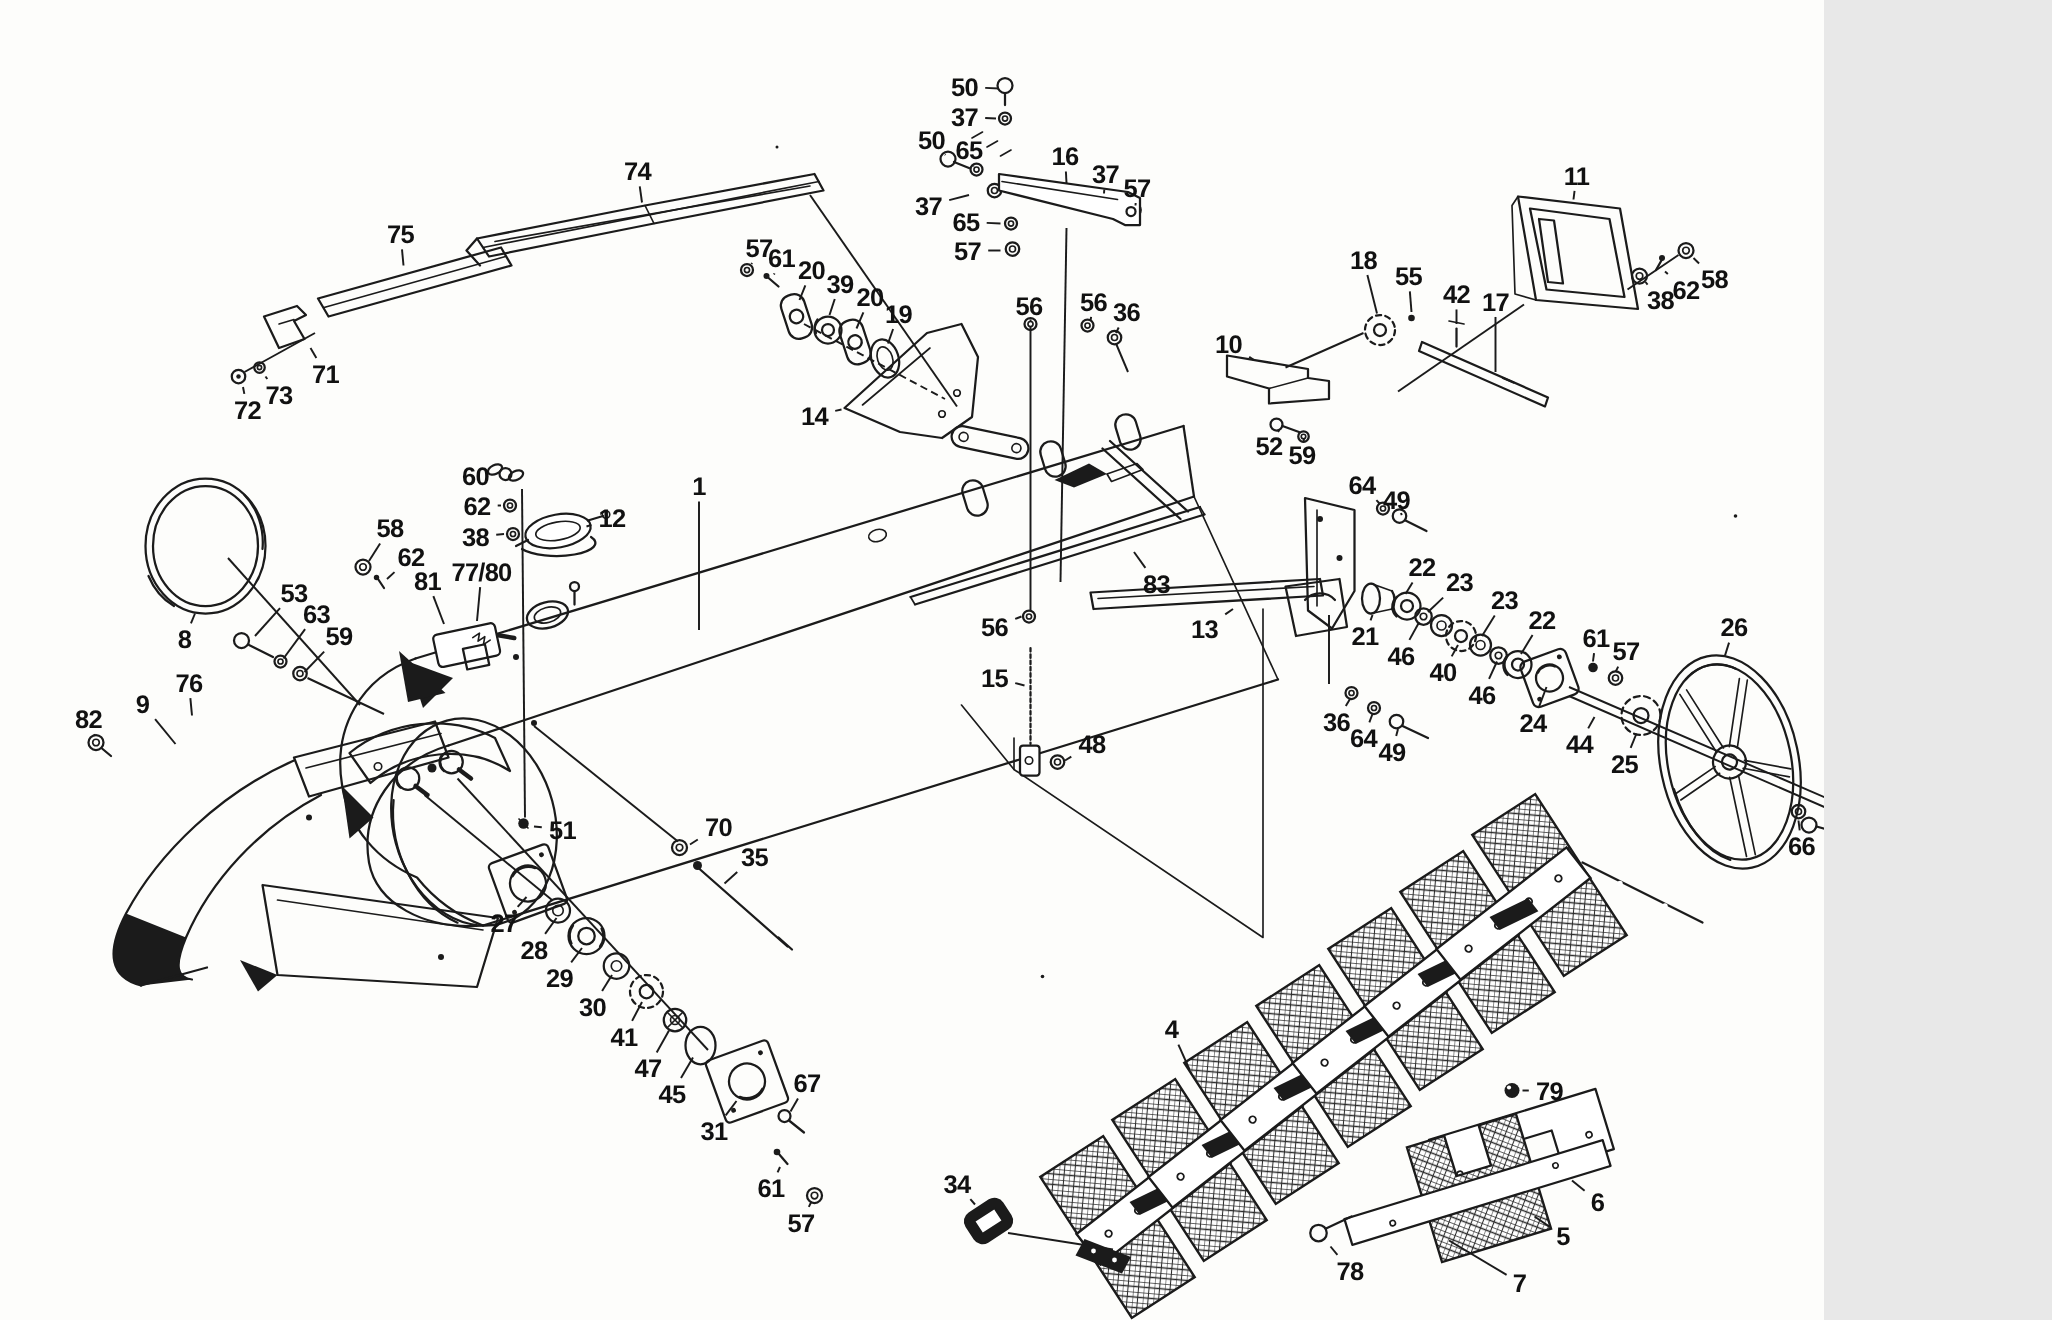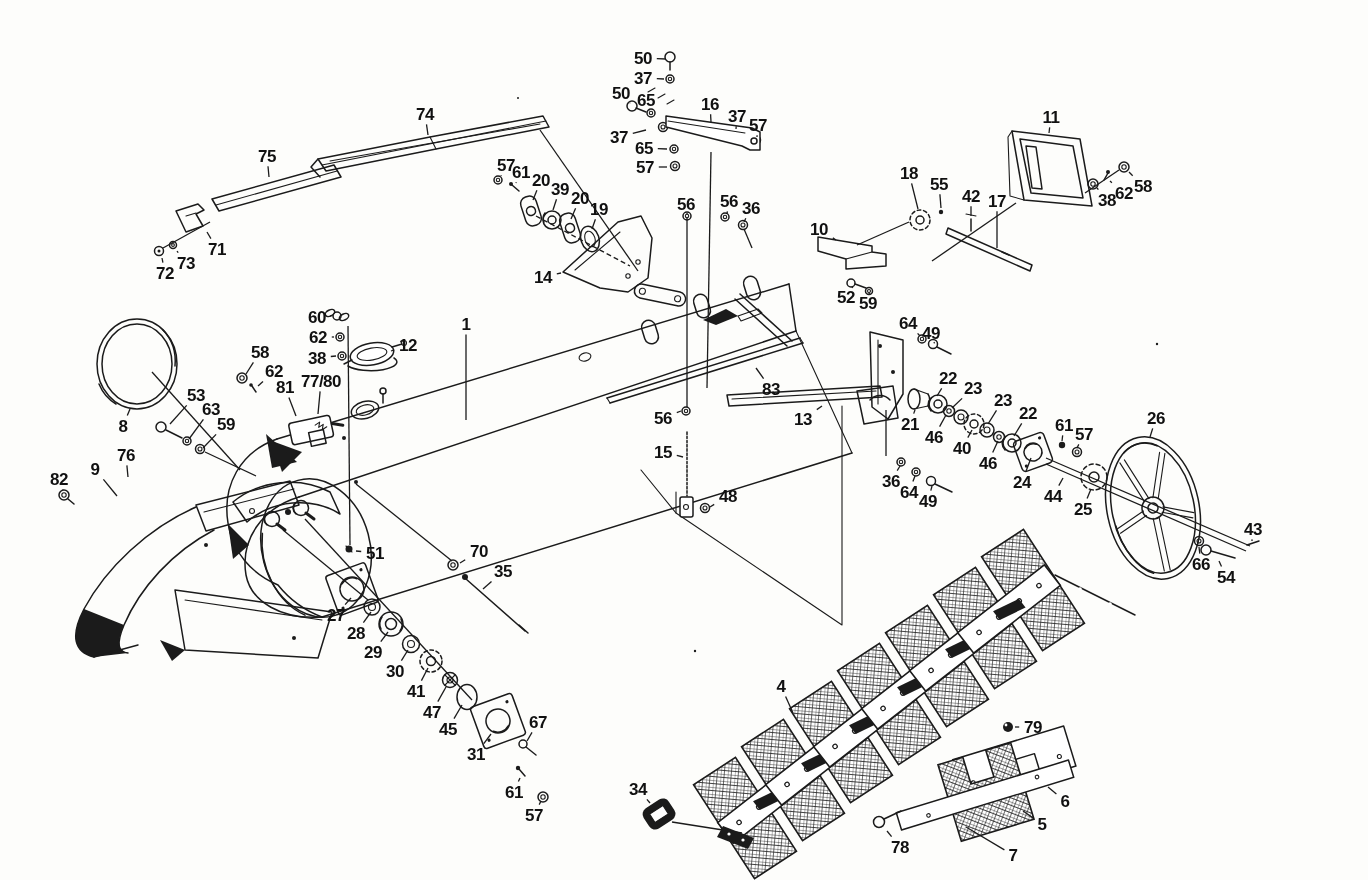--- a/index.html
+++ b/index.html
@@ -1,16 +1,16 @@
 <!DOCTYPE html>
 <html><head>
 <meta charset="utf-8">
 <style>
   html,body{margin:0;padding:0;background:#e8e8e8;}
-  #stage{position:relative;width:1368px;height:880px;background:#fdfdfb;overflow:hidden;
+  #stage{position:relative;width:1216px;height:880px;background:#fdfdfb;overflow:hidden;
          font-family:"Liberation Sans",sans-serif;}
   svg{position:absolute;inset:0;}
   .ln{stroke:#1b1b1b;fill:none;stroke-width:1.5;stroke-linecap:round;stroke-linejoin:round}
   .thin{stroke-width:1.1}
   .thick{stroke-width:3}
   .fl{fill:#1b1b1b;stroke:none}
   .wh{fill:#ffffff;stroke:#1b1b1b;stroke-width:1.5;stroke-linejoin:round}
   .lead{stroke:#1b1b1b;stroke-width:1.3;fill:none}
   text.plabel{font:bold 17px "Liberation Sans",sans-serif;fill:#111;text-anchor:middle;letter-spacing:-0.5px}
 </style>

